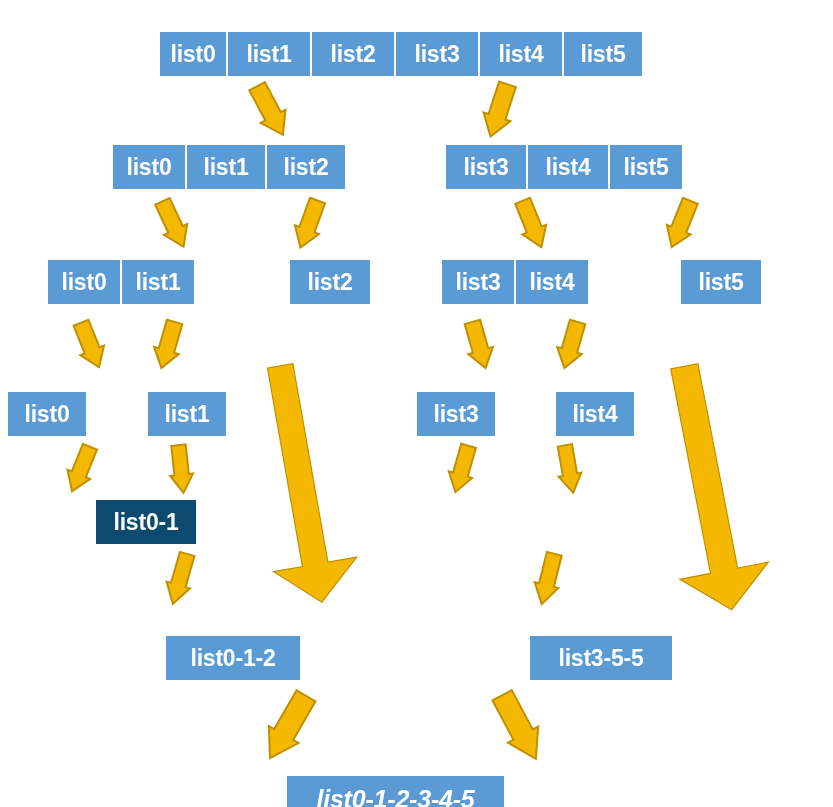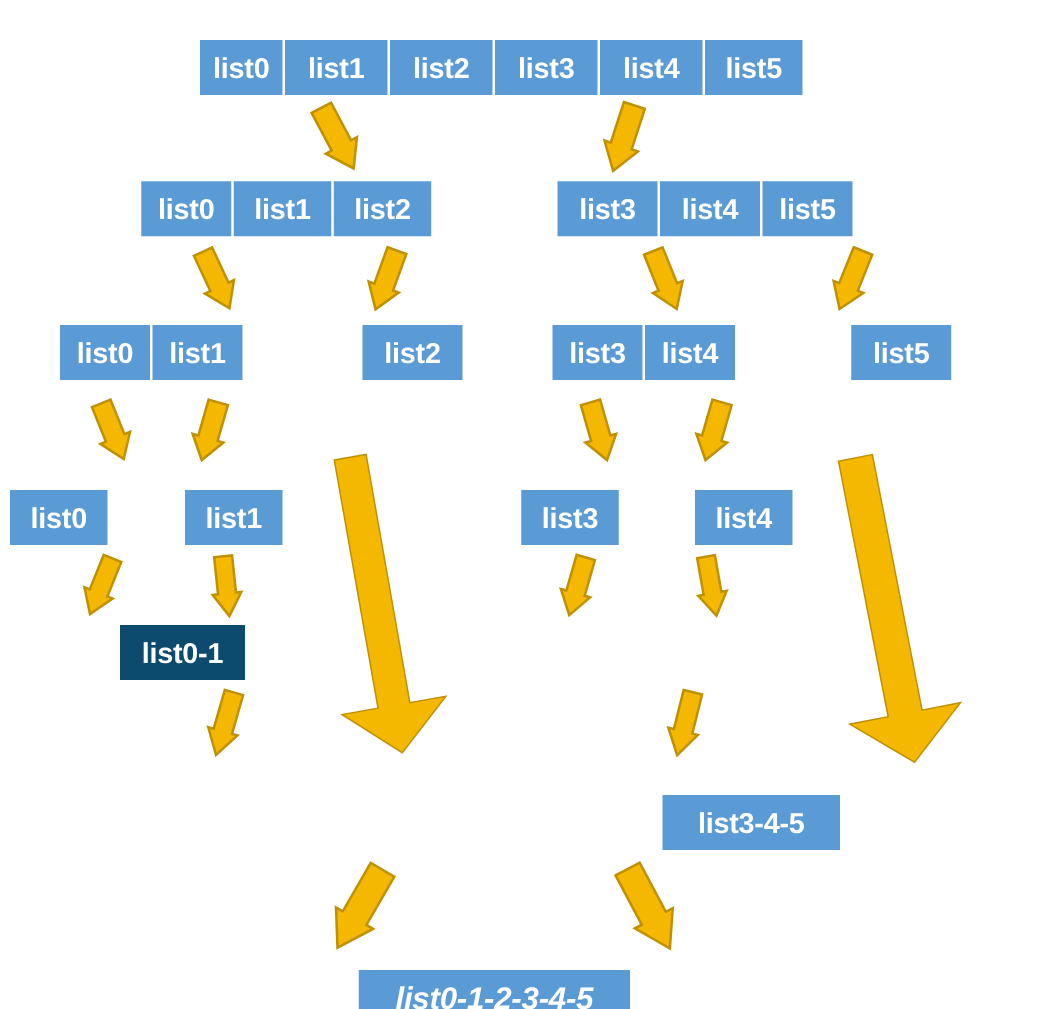--- a/index.html
+++ b/index.html
@@ -97,22 +97,25 @@
     </div>
     <div class="group" style="left: 417px; top: 368px; height: 44px;">
       <div class="node" style="width: 78px; height: 44px; font-size: 23px; background: rgb(91, 155, 213); color: rgb(255, 255, 255);">list3</div>
     </div>
     <div class="group" style="left: 556px; top: 368px; height: 44px;">
       <div class="node" style="width: 78px; height: 44px; font-size: 23px; background: rgb(91, 155, 213); color: rgb(255, 255, 255);">list4</div>
     </div>
     <div class="group" style="left: 96px; top: 476px; height: 44px;">
       <div class="node" style="width: 100px; height: 44px; font-size: 23px; background: #0c4a6e; color: rgb(255, 255, 255);">list0-1</div>
     </div>
+    <div class="group" style="left: 166px; top: 612px; height: 44px;">
+      <div class="node" style="width: 134px; height: 44px; font-size: 23px; background: rgb(91, 155, 213); color: rgb(255, 255, 255);">list0-1-2</div>
+    </div>
     <div class="group" style="left: 530px; top: 612px; height: 44px;">
-      <div class="node" style="width: 142px; height: 44px; font-size: 23px; background: rgb(91, 155, 213); color: rgb(255, 255, 255);">list3-4-5</div>
+      <div class="node" style="width: 142px; height: 44px; font-size: 23px; background: rgb(91, 155, 213); color: rgb(255, 255, 255);">list3-5-5</div>
     </div>
     <div class="group" style="left: 287px; top: 752px; height: 46px; font-style: italic;">
       <div class="node" style="width: 217px; height: 46px; font-size: 25px; background: rgb(91, 155, 213); color: rgb(255, 255, 255);">list0-1-2-3-4-5</div>
     </div>
     <div class="arrow" style="left: 248px; top: 59px; width: 44px; height: 55px; transform: rotate(-28deg);">
       <svg viewBox="0 0 100 100" width="44" height="55" preserveAspectRatio="none">
         <polygon points="30,0 70,0 70,62 82,62 50,100 18,62 30,62" fill="#f5b800" stroke="#bf9000" stroke-width="2" vector-effect="non-scaling-stroke" stroke-linejoin="miter"></polygon>
       </svg>
     </div>
     <div class="arrow" style="left: 477px; top: 59px; width: 44px; height: 55px; transform: rotate(18deg);">

